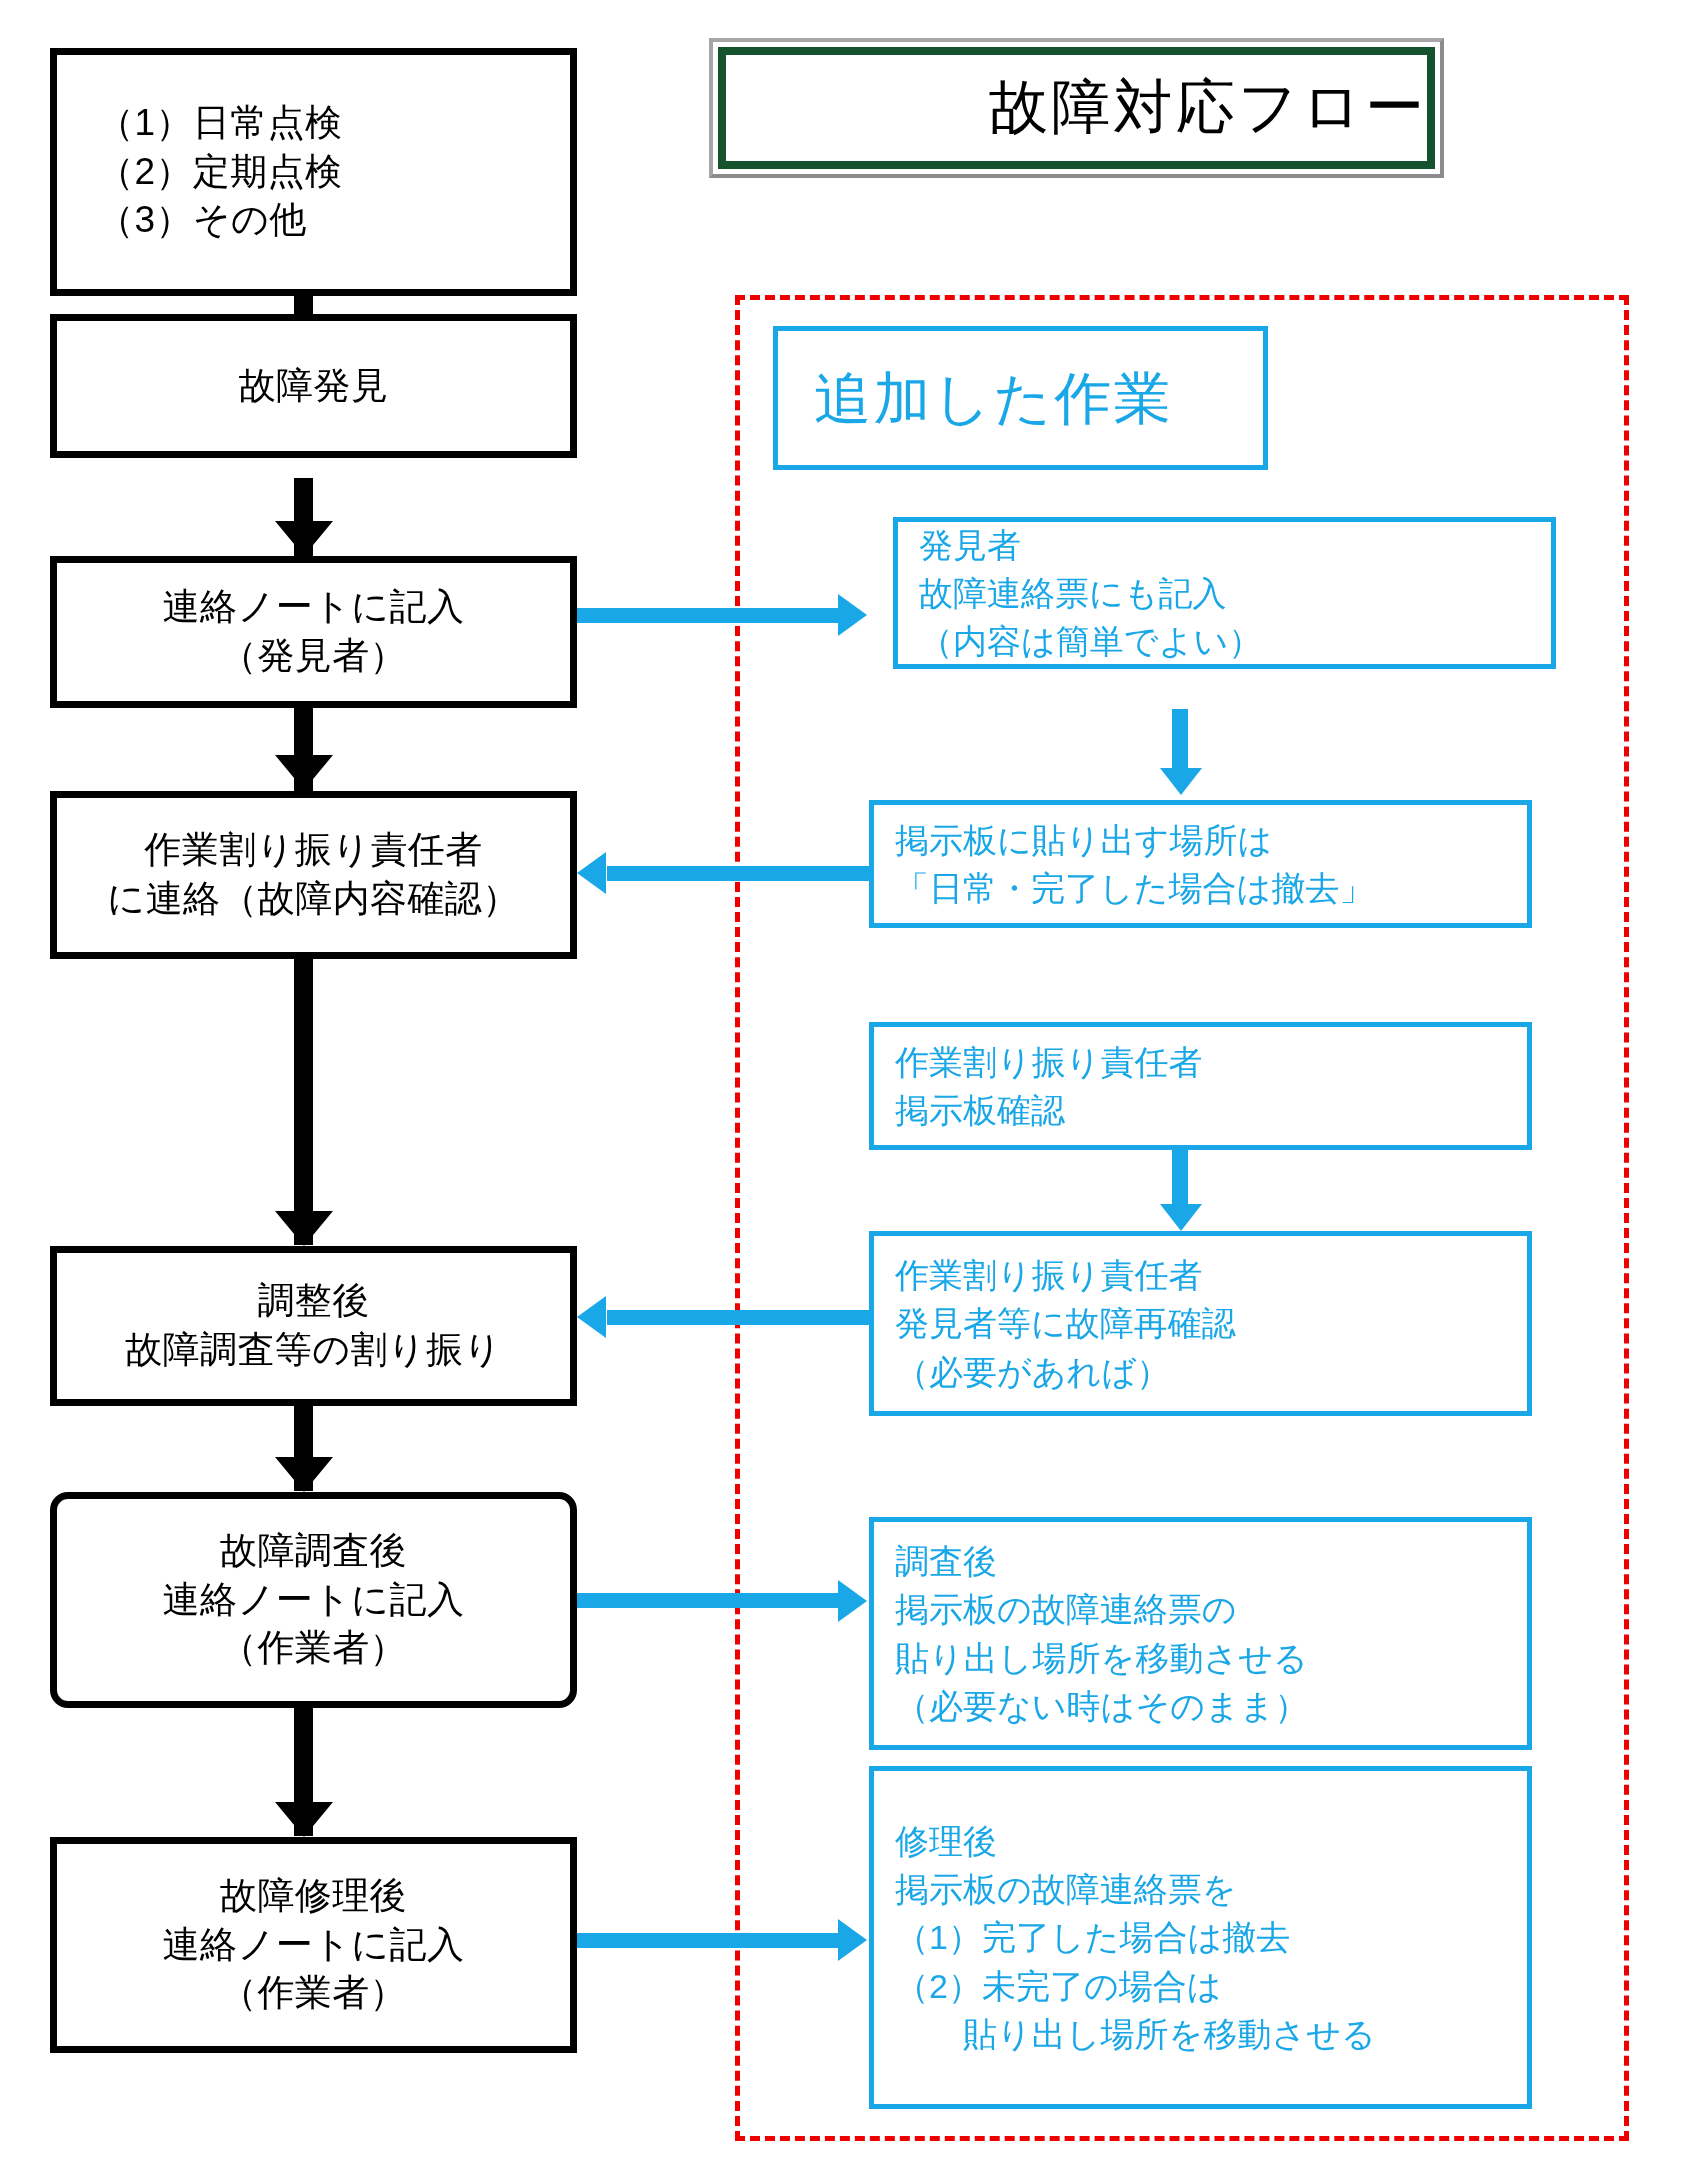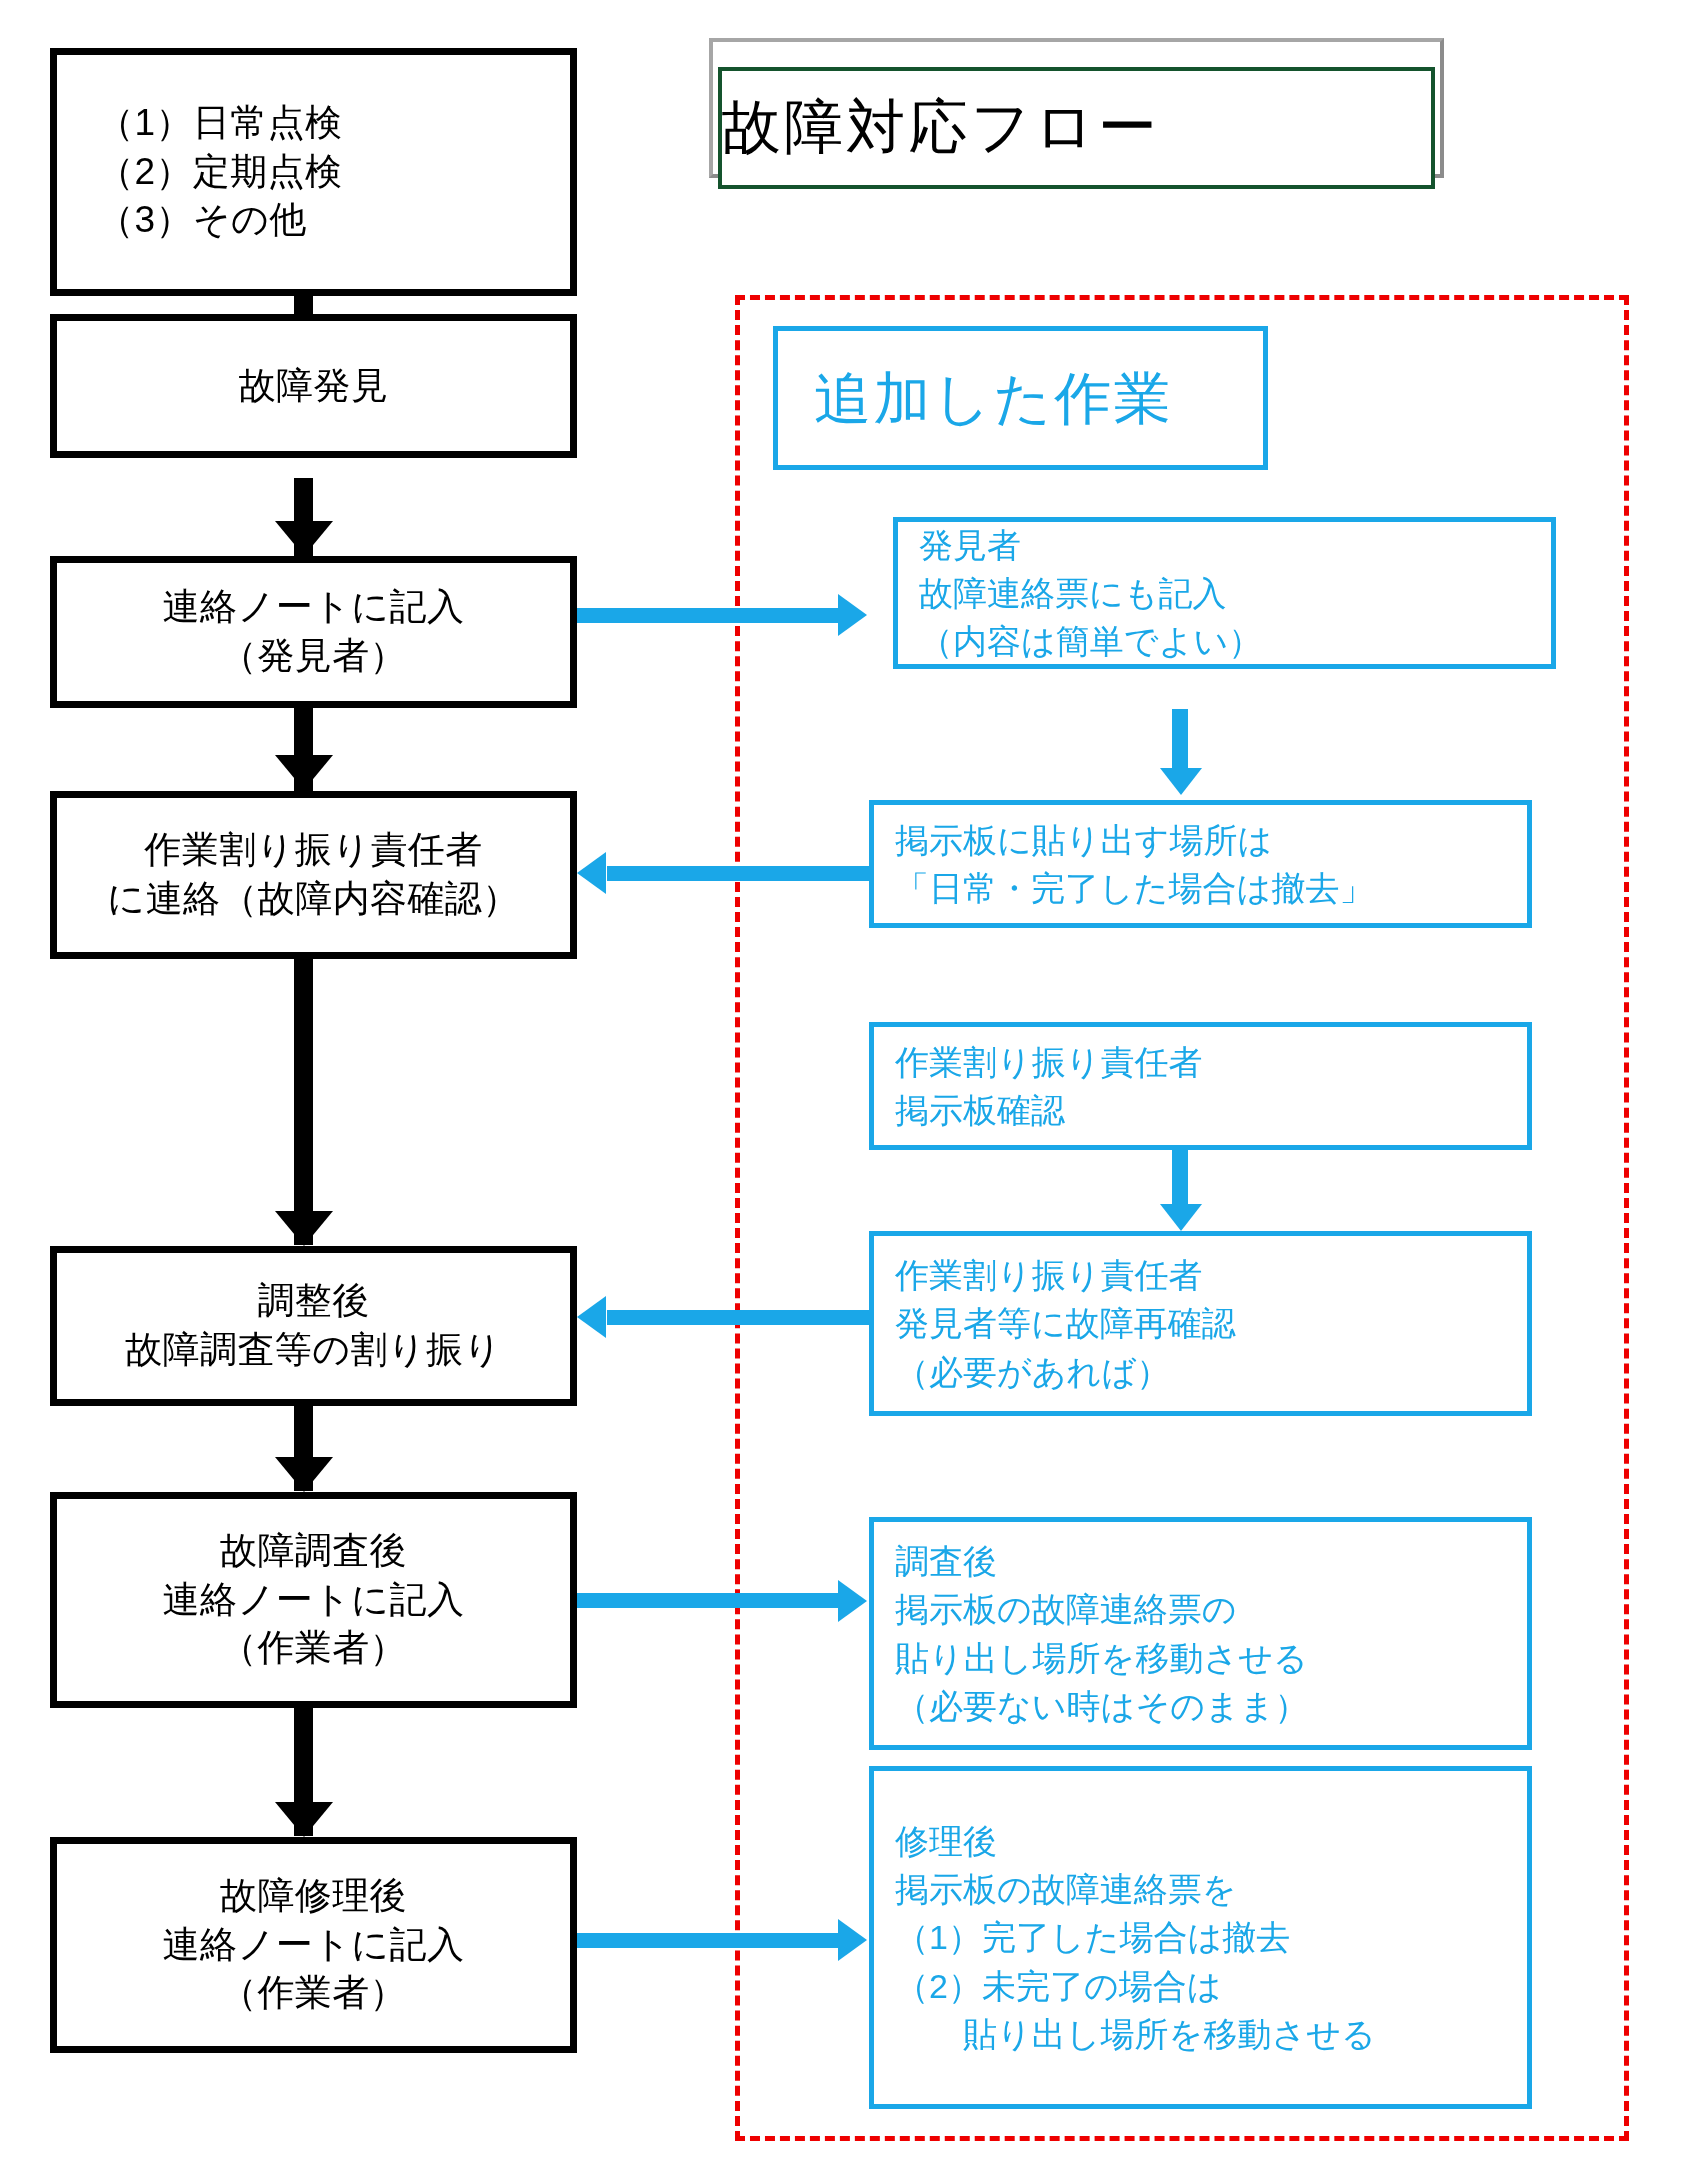--- a/index.html
+++ b/index.html
@@ -26,22 +26,22 @@
   .title-outer{
     background:#ffffff;
     border-top:4px solid #a6a6a6;
     border-left:4px solid #a6a6a6;
     border-right:4px solid #8c8c8c;
     border-bottom:4px solid #8c8c8c;
     padding:4.8px;
   }
   .title-inner{
     width:100%;height:100%;box-sizing:border-box;
-    border:4px solid #14532d;background:#ffffff;
-    display:flex;align-items:center;justify-content:flex-start;margin-top:20px;
+    border:8px solid #14532d;background:#ffffff;
+    display:flex;align-items:center;justify-content:flex-end;
   }
   .title-text{
     font-size:59px;color:#000000;letter-spacing:3.2px;font-weight:400;
   }
 
   
   .red-region{
     border:5.6px dashed #ee0000;
     background:transparent;
   }
@@ -135,21 +135,21 @@
   <div class="vhead" style="left:275px;top:1211px;"></div>
 
   <div class="abs pbox" style="left:50px;top:1246px;width:527px;height:160px;">
     <span>調整後
 故障調査等の割り振り</span>
   </div>
 
   <div class="vshaft" style="left:294px;top:1405px;width:19px;height:86px;"></div>
   <div class="vhead" style="left:275px;top:1457px;"></div>
 
-  <div class="abs pbox" style="left:50px;top:1492px;width:527px;height:216px;">
+  <div class="abs pbox" style="left:50px;top:1492px;width:527px;height:216px;border-radius:18px;">
     <span>故障調査後
 連絡ノートに記入
 （作業者）</span>
   </div>
 
   <div class="vshaft" style="left:294px;top:1707px;width:19px;height:129px;"></div>
   <div class="vhead" style="left:275px;top:1802px;"></div>
 
   <div class="abs pbox" style="left:50px;top:1837px;width:527px;height:216px;">
     <span>故障修理後

